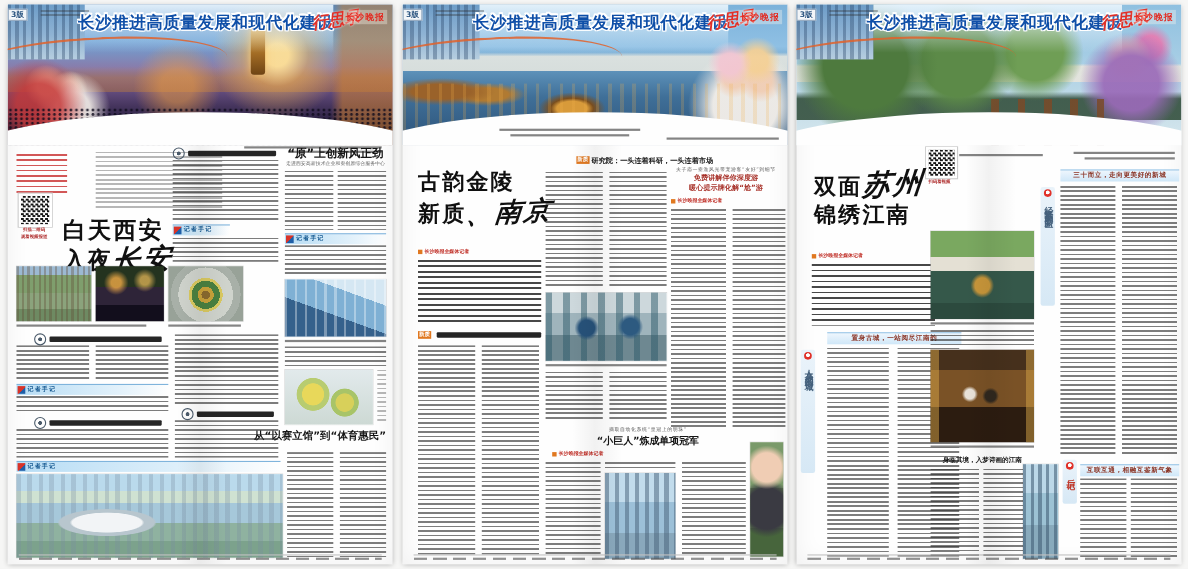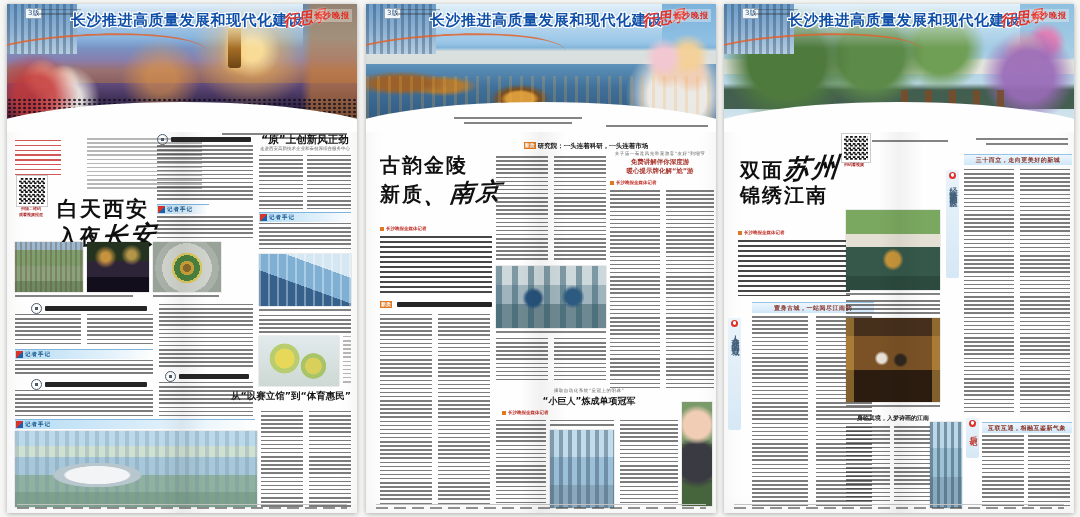--- a/index.html
+++ b/index.html
@@ -55,22 +55,22 @@
       background:repeating-linear-gradient(90deg, rgba(122,74,40,.85) 0 7px, transparent 7px 24px);}
   .thumb-city{position:absolute;top:0;left:0;width:70px;height:50px;
       background:
       repeating-linear-gradient(90deg, rgba(32,60,96,.35) 0 3px, transparent 3px 7px),
       linear-gradient(180deg,#6d9dc8,#8fb3d4 55%,#b6cee0);}
   .sky-top{position:absolute;top:0;left:70px;right:54px;height:44px;
       background:linear-gradient(180deg,rgba(232,244,252,.95),rgba(232,244,252,0));}
   .swoosh{position:absolute;top:30px;left:-40px;width:240px;height:46px;border-radius:50%;
       border-top:2px solid rgba(226,98,42,.85);transform:rotate(-3deg);}
   .arc{position:absolute;left:-12%;bottom:-52px;width:124%;height:82px;background:#fefefe;border-radius:50%;}
-  .pageno{position:absolute;top:4px;left:18px;background:rgba(255,255,255,.92);border:1px solid #8fa6bd;
-      font-size:7px;font-weight:normal;color:#28527e;padding:0 2px;line-height:9px;}
+  .pageno{position:absolute;top:4px;left:0;background:rgba(255,255,255,.92);border:1px solid #8fa6bd;
+      font-size:7px;font-weight:bold;color:#28527e;padding:0 2px;line-height:9px;}
   .pagehead{position:absolute;top:5px;left:30px;width:44px;height:8px;opacity:.8;}
   .banner-title{position:absolute;top:7px;left:64px;width:208px;text-align:center;
       font-size:15px;font-weight:bold;color:#0f4fa8;letter-spacing:.5px;white-space:nowrap;
       text-shadow:-1px 0 #fff,1px 0 #fff,0 -1px #fff,0 1px #fff,1px 1px #fff,-1px -1px #fff,1px -1px #fff,-1px 1px #fff;}
   .banner-script{position:absolute;top:5px;left:276px;font-size:15px;font-weight:bold;color:#e03028;
       font-family:"DejaVu Serif",serif;font-style:italic;transform:rotate(-8deg);
       text-shadow:0 0 2px rgba(255,255,255,.8);}
   .logo{position:absolute;top:5px;right:5px;font-size:8px;font-weight:bold;color:#e22b22;
       background:rgba(255,248,240,.35);padding:1px 2px;letter-spacing:1px;}
 

